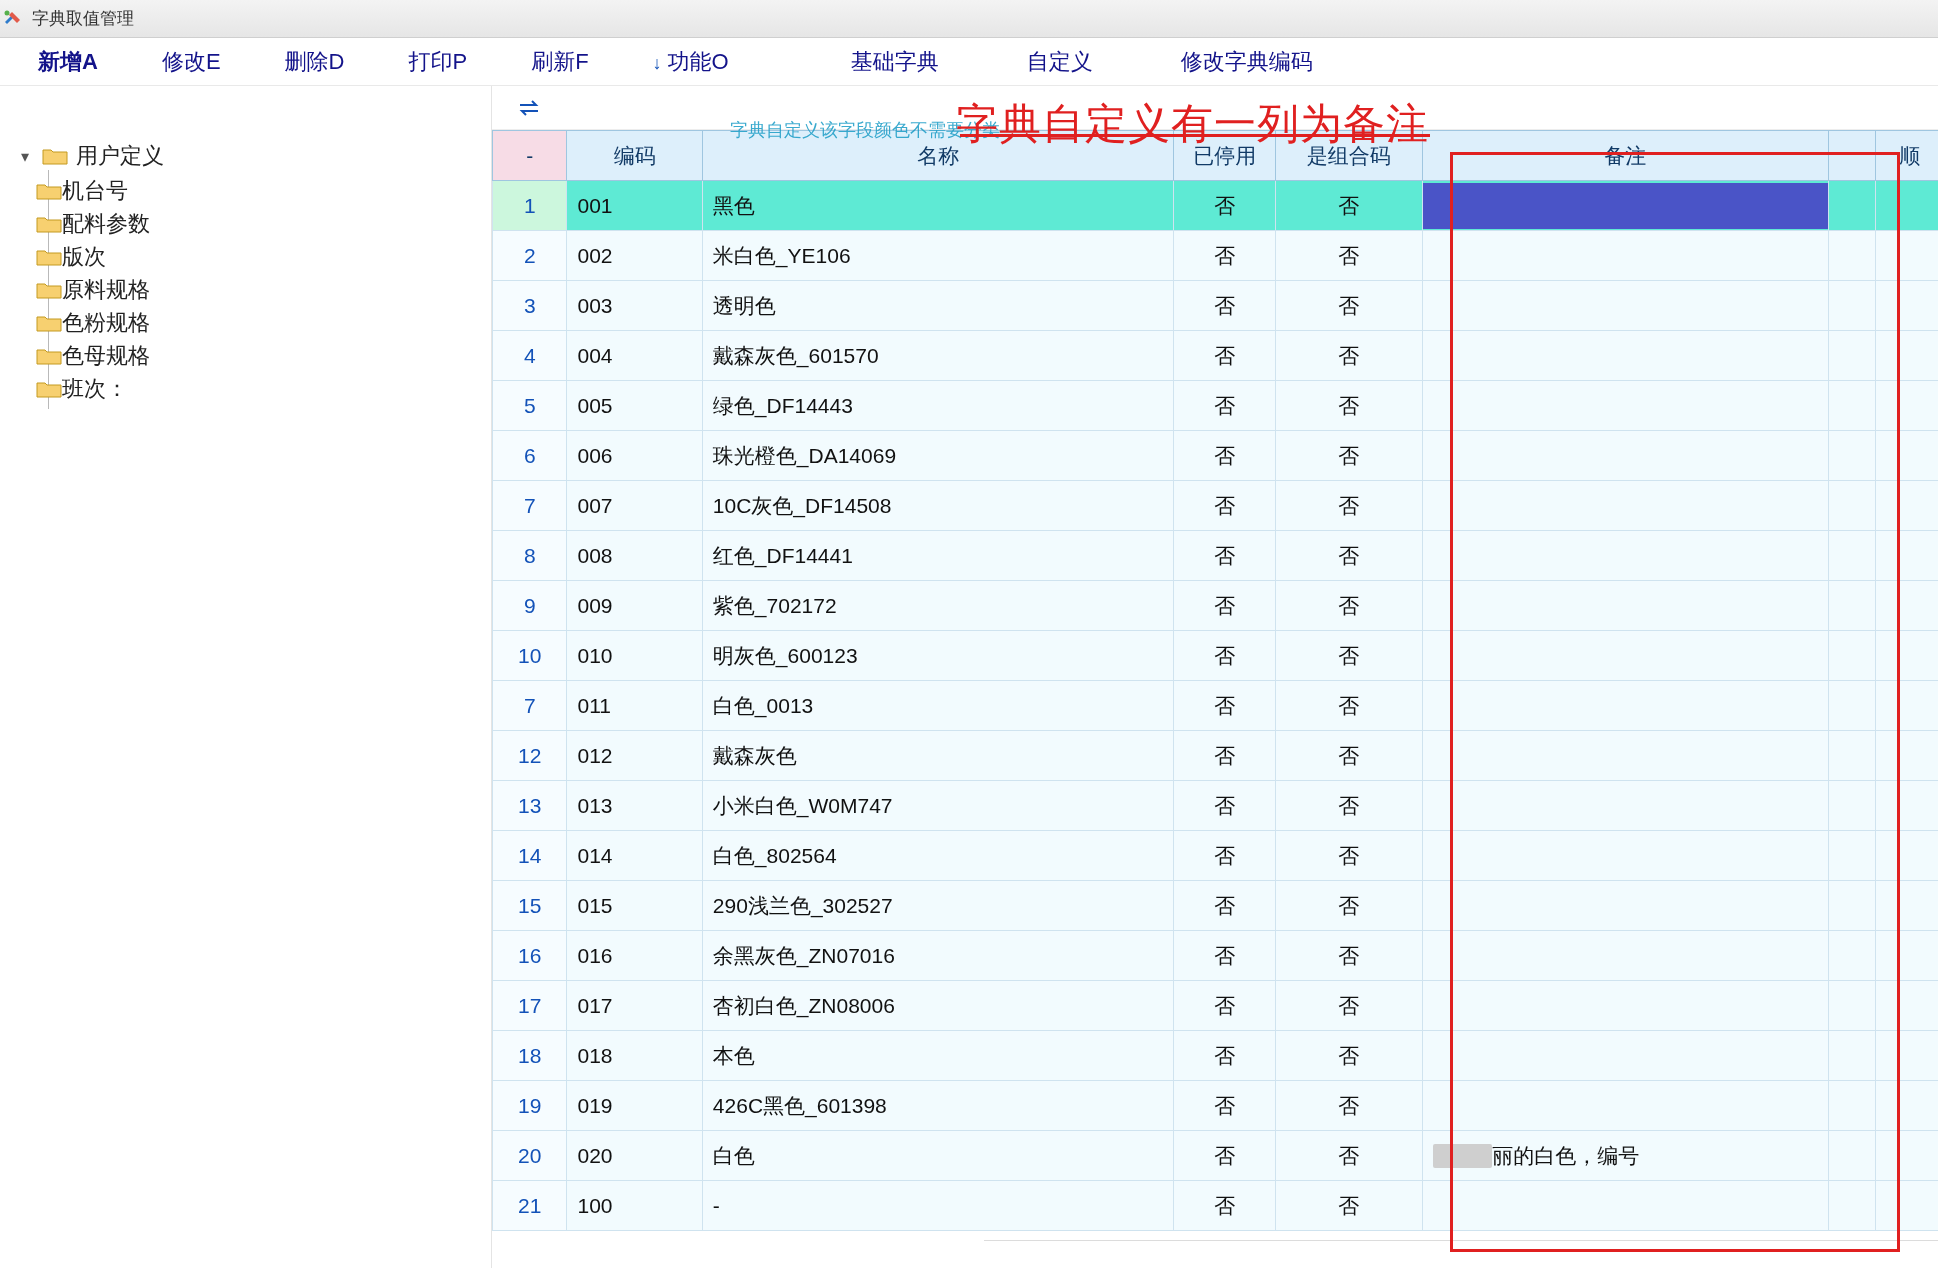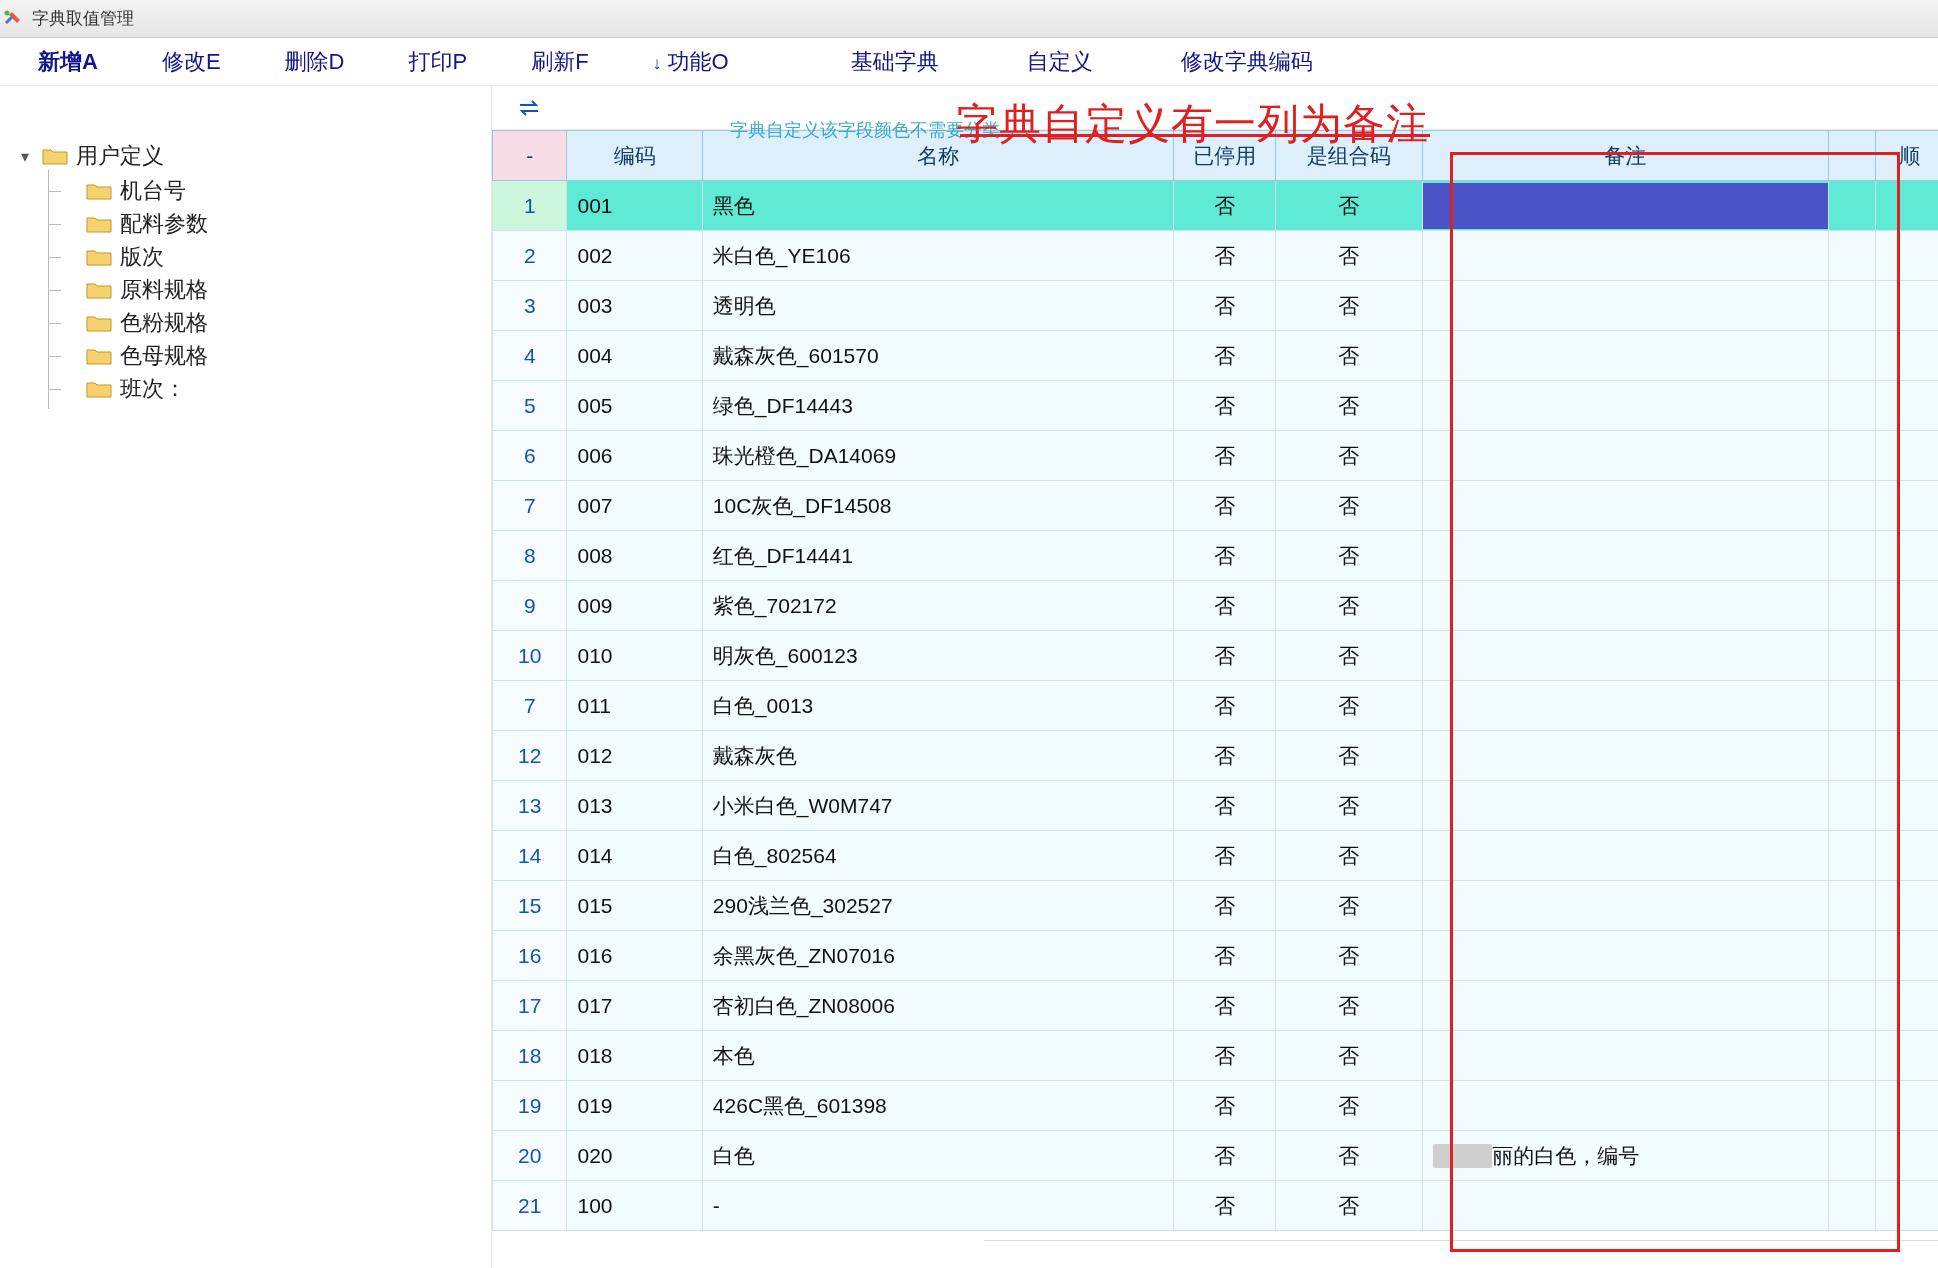--- a/index.html
+++ b/index.html
@@ -81,22 +81,21 @@
   }
   .folder {
     width: 26px; height: 20px;
     position: relative;
     flex: 0 0 auto;
   }
   .folder svg { display:block; }
   .tree-child {
     display: flex; align-items: center;
     height: 33px;
-    padding-left: 86px;
-    gap: 8px;
+    padding-left: 36px;
     position: relative;
   }
   .tree-child .elbow {
     position: absolute;
     left: 48px; top: 0; bottom: 0;
     width: 14px;
   }
   .tree-child .elbow:before {
     content: "";
     position: absolute;

